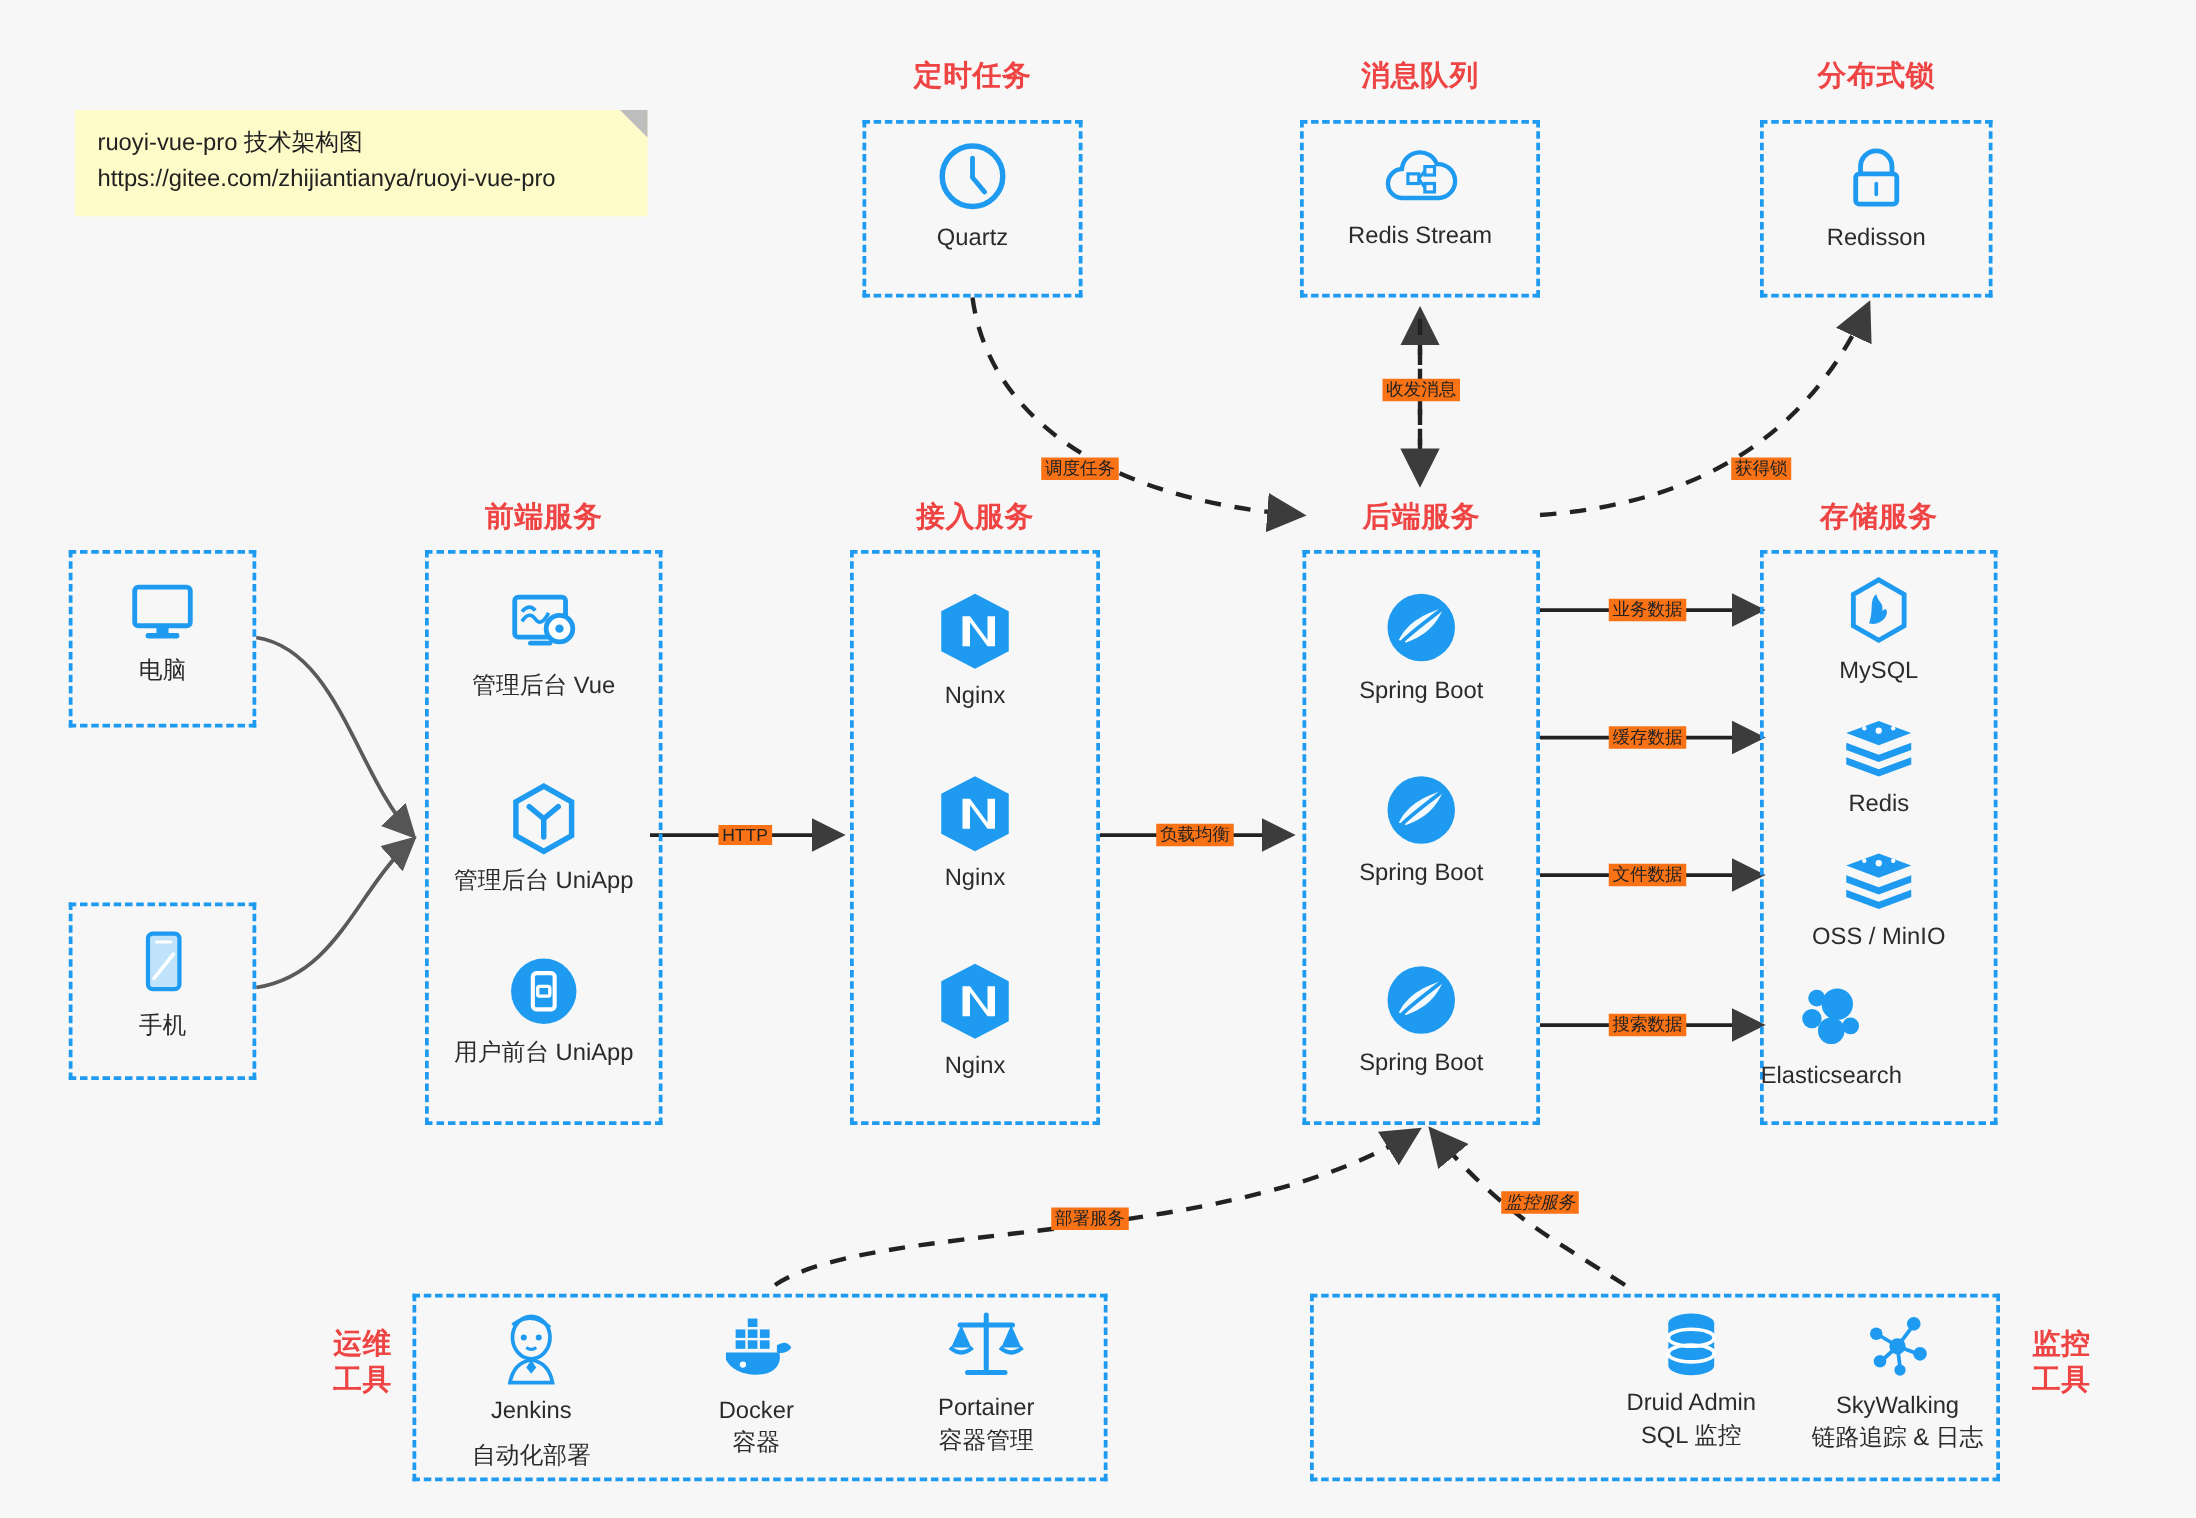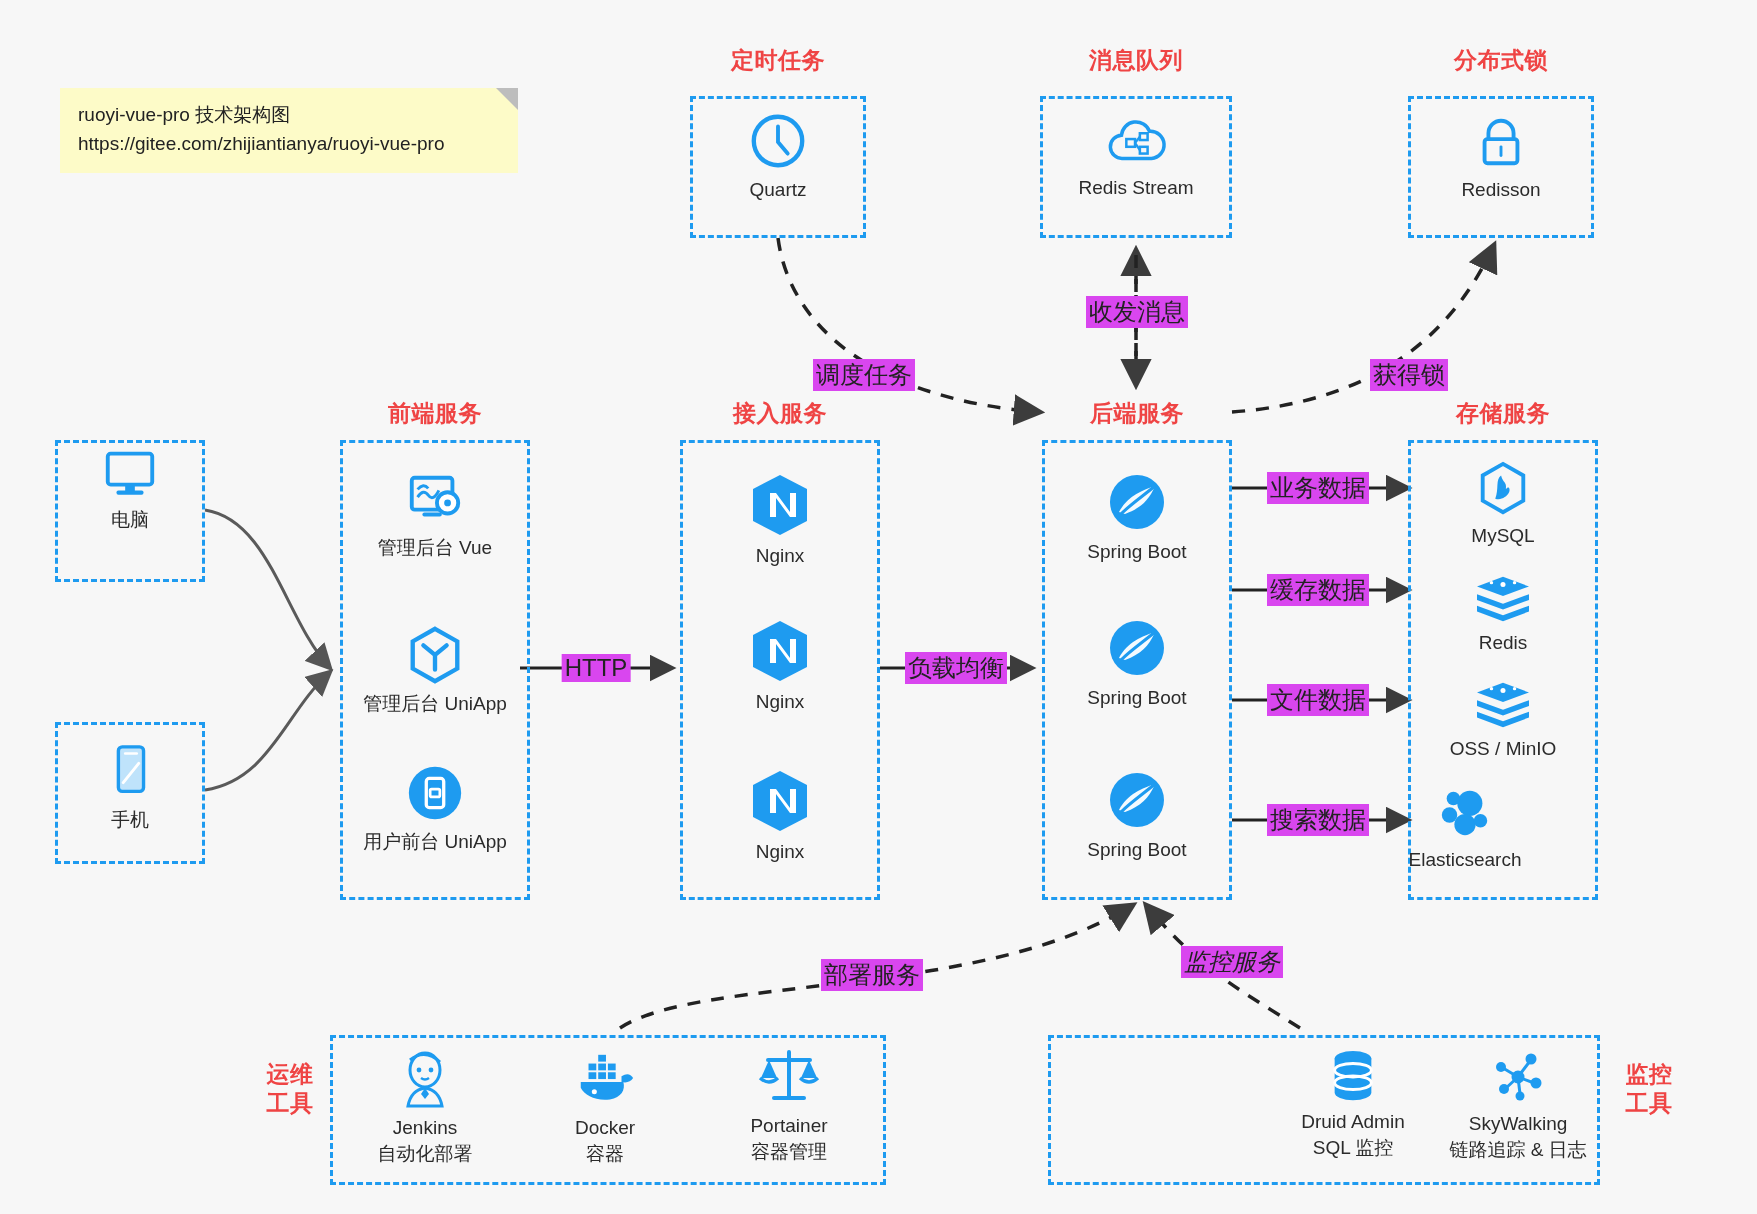--- a/index.html
+++ b/index.html
@@ -59,23 +59,23 @@
     color: #2b2b2b;
     text-align: center;
     line-height: 1.25;
     margin-top: 2px;
   }
   .node .lbl.sub { font-size: 19px; }
   .ic { display: block; }
 
   .edge-label {
     position: absolute;
-    font-size: 24px;
+    font-size: 14px;
     color: #222;
-    background: #d946ef;
+    background: #f97316;
     padding: 0 3px;
     white-space: nowrap;
     transform: translate(-50%, -50%);
   }
 </style>
 </head>
 <body>
 
 <div id="canvas">
 
@@ -165,21 +165,21 @@
       <svg width="58" height="60" viewBox="0 0 60 62">
         <path d="M17 28 v-6 a13 13 0 0 1 26 0 v6" fill="none" stroke="#1e9bf0" stroke-width="4"></path>
         <rect x="13" y="28" width="34" height="25" rx="3" fill="none" stroke="#1e9bf0" stroke-width="4"></rect>
         <path d="M30 36 v9" stroke="#1e9bf0" stroke-width="3" stroke-linecap="round"></path>
       </svg>
     </span>
     <span class="lbl">Redisson</span>
   </div>
 
   <div class="box" style="left:55px; top:440px; width:150px; height:142px;"></div>
-  <div class="node" style="left:55px; top:444px; width:150px;">
+  <div class="node" style="left:55px; top:460px; width:150px;">
     <span class="ic">
       <svg width="62" height="58" viewBox="0 0 64 60">
         <rect x="9" y="10" width="46" height="32" rx="3" fill="none" stroke="#1e9bf0" stroke-width="4"></rect>
         <rect x="27" y="42" width="10" height="7" fill="#1e9bf0"></rect>
         <rect x="18" y="48" width="28" height="4.5" rx="2" fill="#1e9bf0"></rect>
       </svg>
     </span>
     <span class="lbl">电脑</span>
   </div>
 
@@ -354,21 +354,21 @@
         <ellipse cx="29" cy="22" rx="15" ry="17" fill="none" stroke="#1e9bf0" stroke-width="3"></ellipse>
         <path d="M14 12 q15 -12 30 2" fill="none" stroke="#1e9bf0" stroke-width="3"></path>
         <circle cx="23" cy="22" r="2.4" fill="#1e9bf0"></circle>
         <circle cx="35" cy="22" r="2.4" fill="#1e9bf0"></circle>
         <path d="M25 30 q4 3 8 0" fill="none" stroke="#1e9bf0" stroke-width="2.4"></path>
         <path d="M12 58 q3 -16 17 -18 q14 2 17 18 Z" fill="none" stroke="#1e9bf0" stroke-width="3"></path>
         <path d="M29 40 l-4 6 l4 5 l4 -5 z" fill="#1e9bf0"></path>
       </svg>
     </span>
     <span class="lbl">Jenkins</span>
-    <span class="lbl sub" style="margin-top:2px;">自动化部署</span>
+    <span class="lbl sub" style="margin-top:12px;">自动化部署</span>
   </div>
   <div class="node" style="left:520px; top:1052px; width:170px;">
     <span class="ic">
       <svg width="64" height="58" viewBox="0 0 66 58">
         <g fill="#1e9bf0">
           <rect x="16" y="20" width="8" height="7"></rect>
             <rect x="26" y="20" width="8" height="7"></rect>
             <rect x="36" y="20" width="8" height="7"></rect>
           <rect x="16" y="11" width="8" height="7"></rect>
             <rect x="26" y="11" width="8" height="7"></rect>

